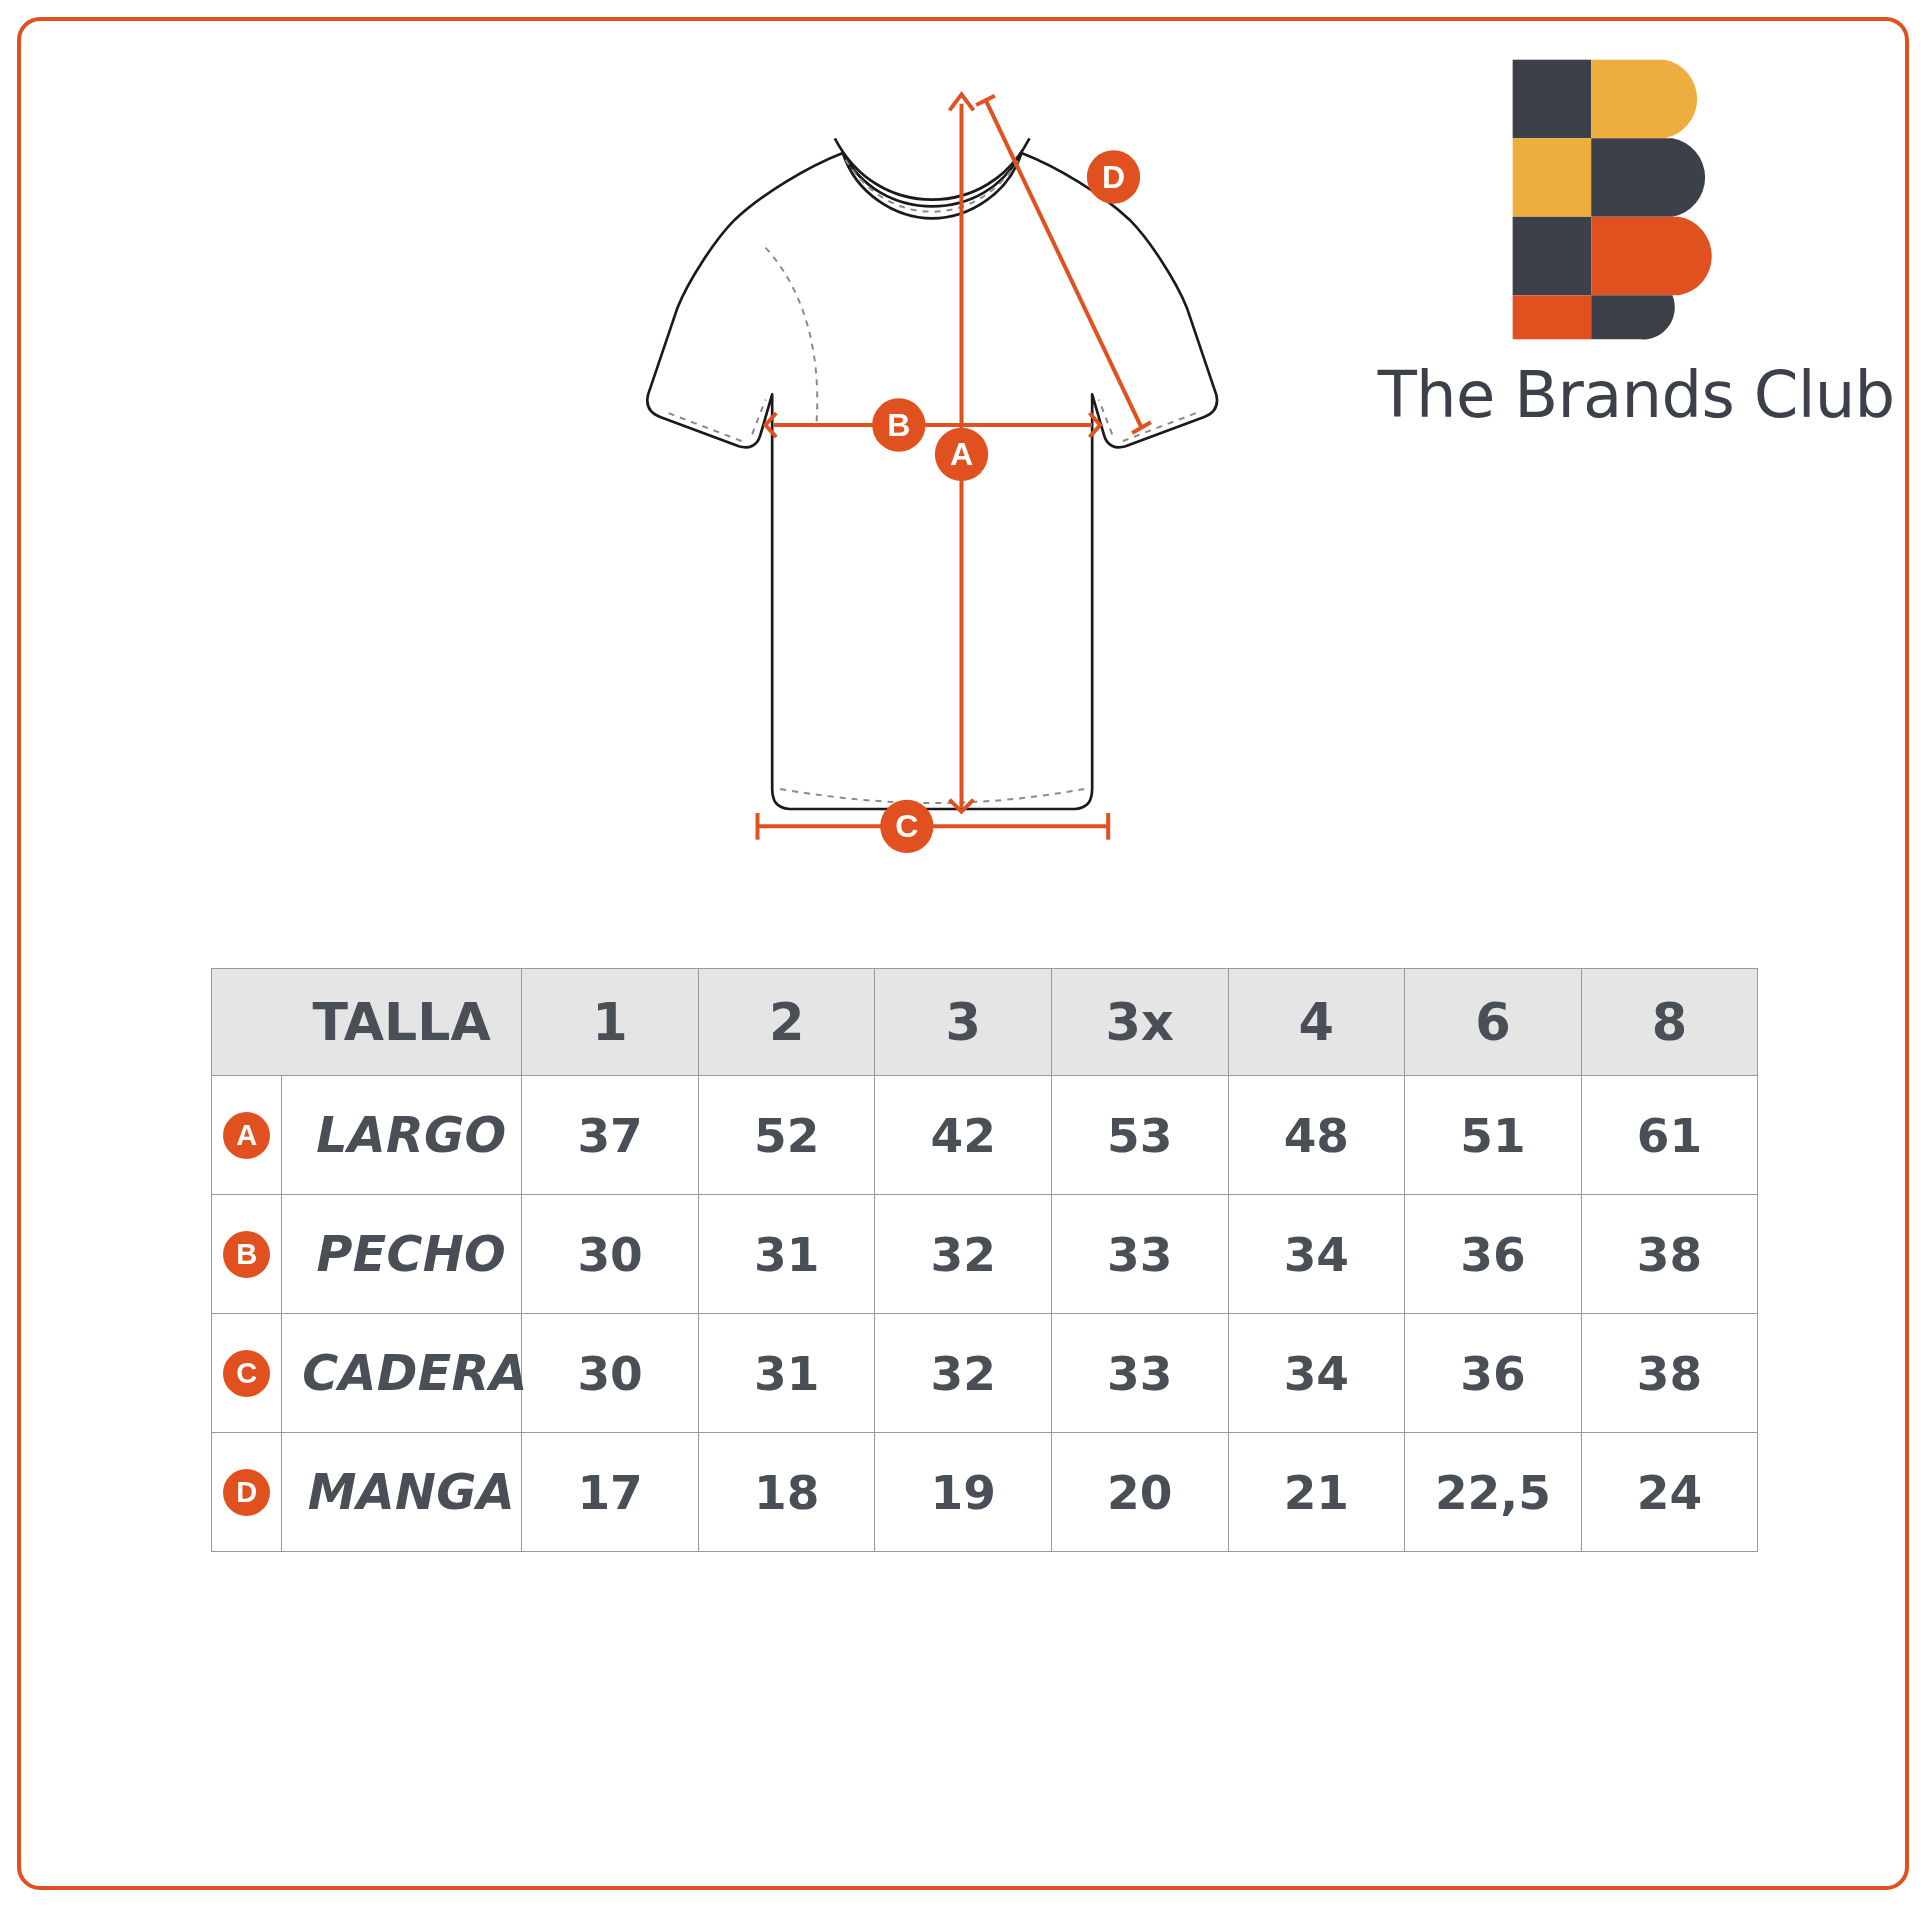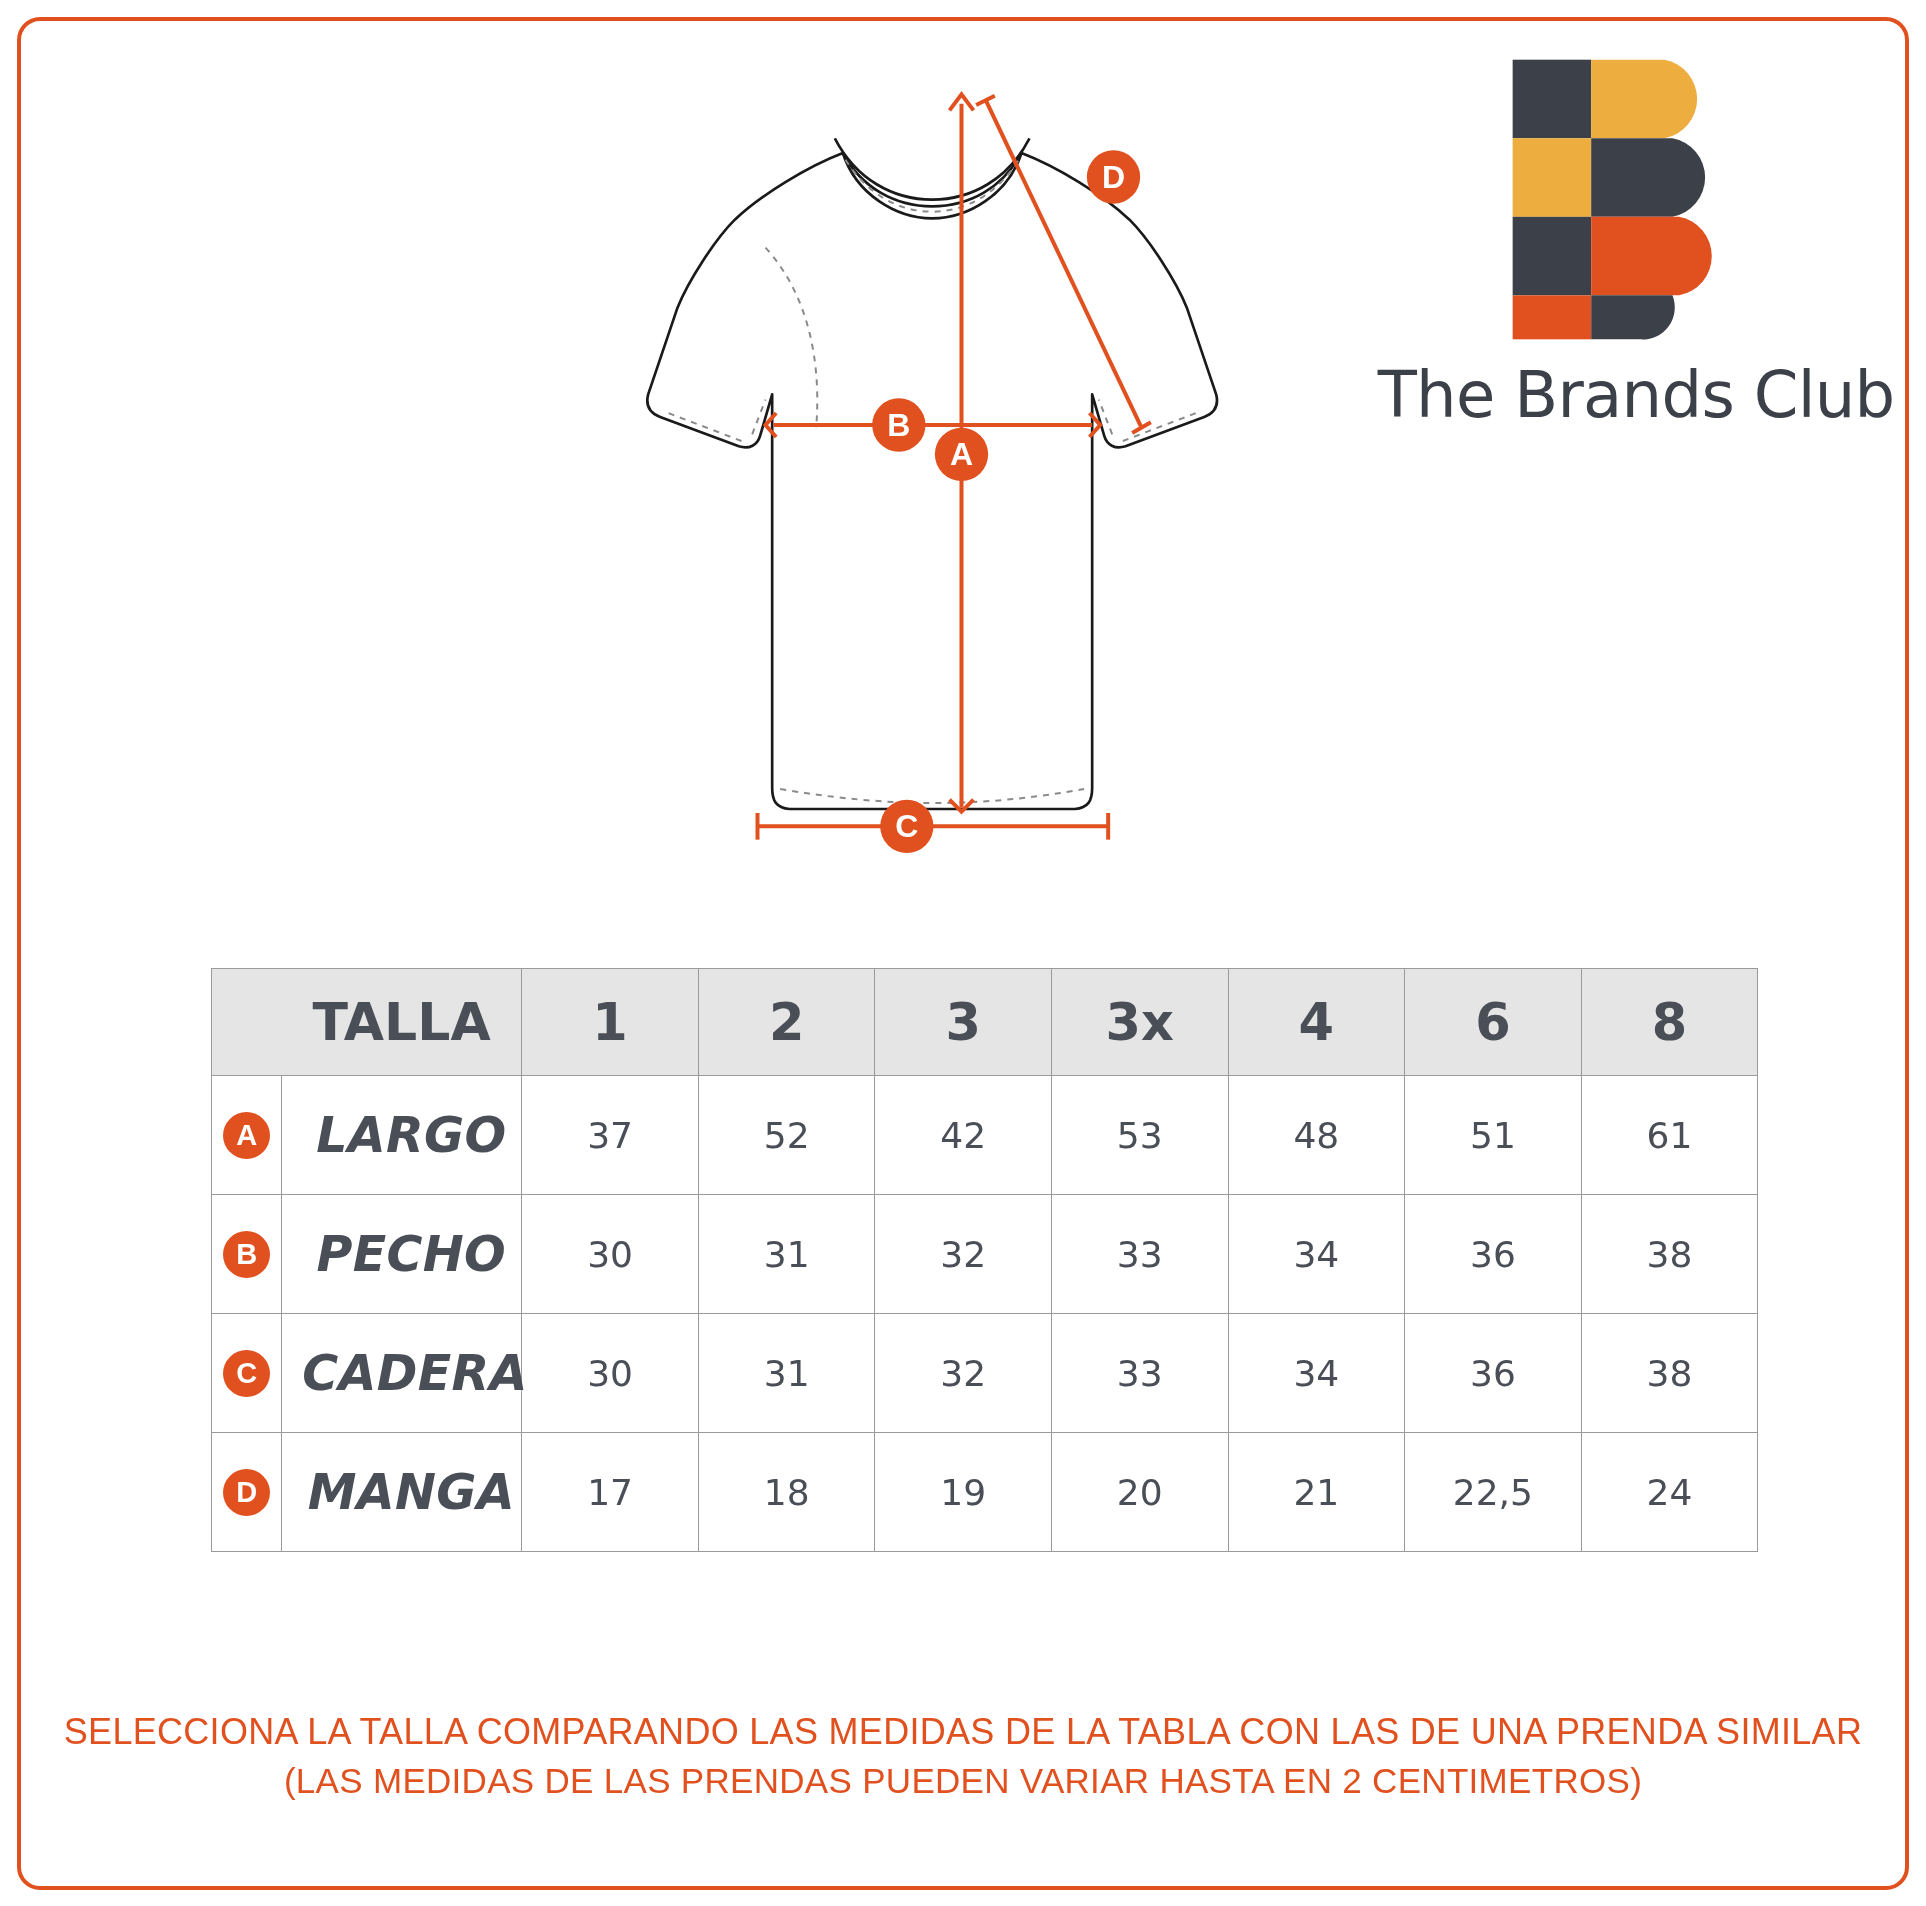--- a/index.html
+++ b/index.html
@@ -107,22 +107,22 @@
     text-align: left;
     padding-left: 20px;
     font-size: 49px;
     font-weight: 700;
     color: #1a1a1a;
     font-family: "Liberation Sans", sans-serif;
     letter-spacing: 0.3px;
     font-style: italic;
   }
   td.c-val {
-    font-size: 36px;
-    font-weight: 400;
+    font-size: 47px;
+    font-weight: 700;
     color: #4a4f57;
   }
 
   .note {
     position: absolute;
     left: 195px; top: 1601px;
     font-size: 33px;
     letter-spacing: 0.7px;
     color: #4a4f57;
     font-family: "Liberation Sans", sans-serif;
@@ -311,20 +311,16 @@
             <td class="c-val">20</td>
             <td class="c-val">21</td>
             <td class="c-val">22,5</td>
             <td class="c-val">24</td>
           </tr>
         </tbody>
       </table>
     </div>
 
 
-    <div class="footer">
-      <div class="l1">SELECCIONA LA TALLA COMPARANDO LAS MEDIDAS DE LA TABLA CON LAS DE UNA PRENDA SIMILAR</div>
-      <div class="l2">(LAS MEDIDAS DE LAS PRENDAS PUEDEN VARIAR HASTA EN 2 CENTIMETROS)</div>
-    </div>
 
   </div>
 </div>
 
 
 </body></html>

